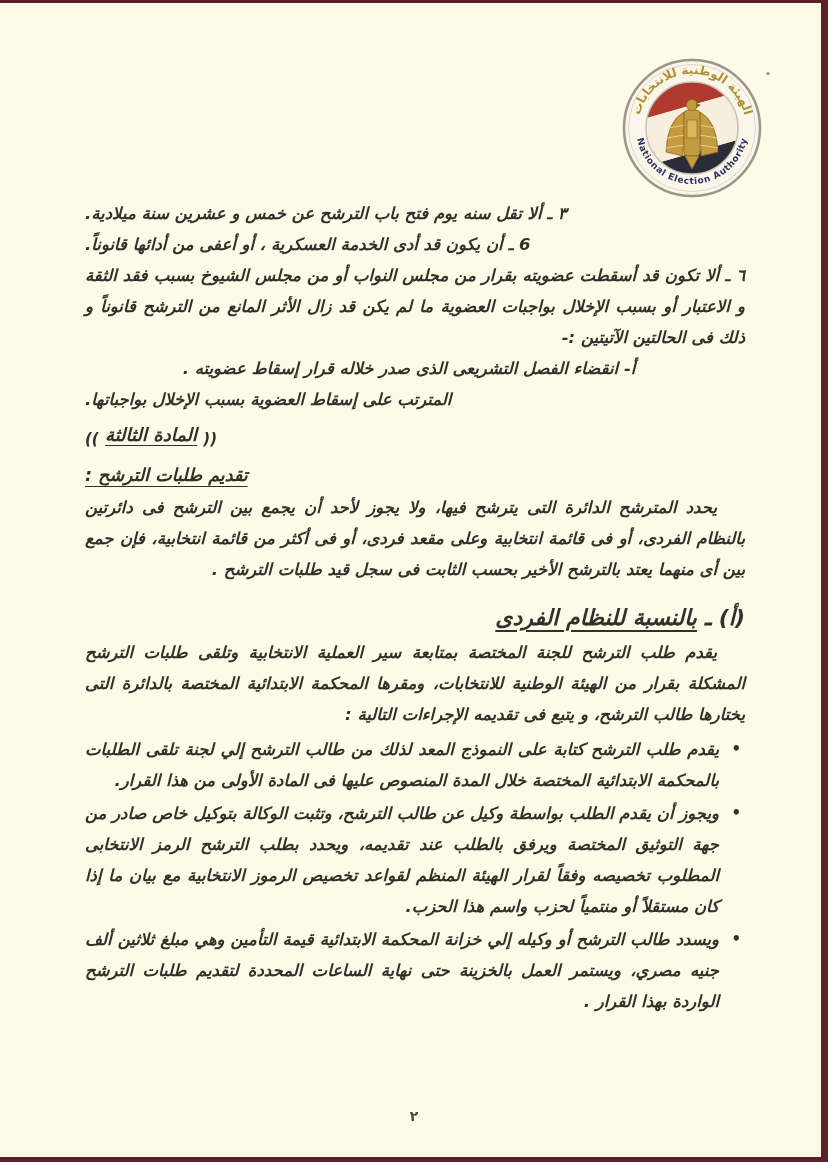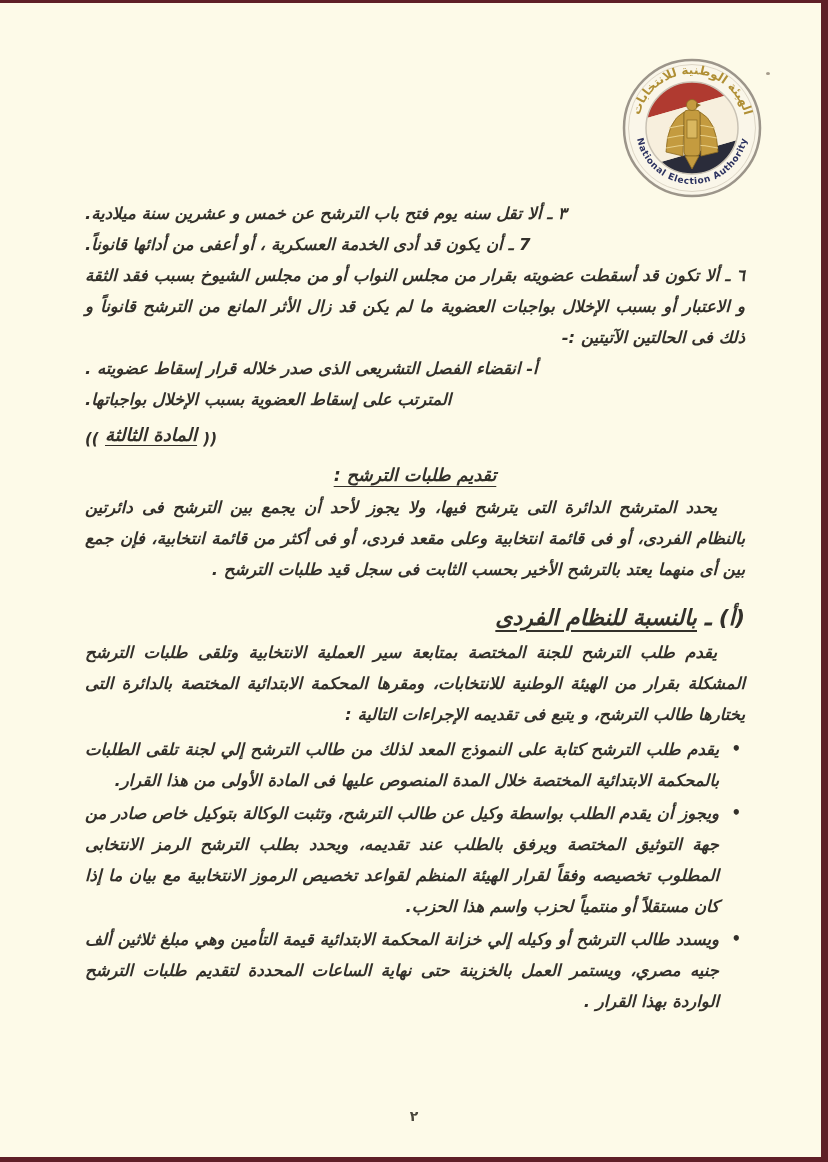--- a/index.html
+++ b/index.html
@@ -24,33 +24,33 @@
 
   .content{
     position:absolute;
     top:198px;right:83px;left:85px;
     font-size:16.5px;font-weight:bold;font-style:italic;
     line-height:31px;
   }
   p{margin:0;}
   .cond{text-align:left;}
   .just{text-align:justify;text-align-last:right;}
-  .sub{margin-right:12px;text-align:left;}
+  .sub{margin-right:12px;text-align:center;}
   .sub-cont{margin-right:108px;text-align:left;}
 
   .article-heading{
     text-align:left;margin-top:4px;height:32px;line-height:32px;
     font-size:18px;
   }
   .article-heading .title{text-decoration:underline;text-underline-offset:4px;}
   .article-heading .paren{font-size:15px;position:relative;top:3px;letter-spacing:-2px;}
 
   .section-heading{
     margin-top:8px;height:33px;line-height:33px;
-    font-size:17.5px;text-align:center;
+    font-size:17.5px;text-align:left;
   }
   .section-heading .u{text-decoration:underline;text-underline-offset:5px;}
 
   .para{margin-top:0;text-indent:28px;text-align:justify;text-align-last:right;}
   .sub-heading{margin-top:16px;height:33px;line-height:33px;font-size:22px;text-align:right;}
   .sub-heading .u{text-decoration:underline;text-underline-offset:5px;}
   .para2{margin-top:3px;text-indent:28px;text-align:justify;text-align-last:right;}
 
   ul.bullets{list-style:none;margin:4px 0 0 0;padding:0;}
   ul.bullets li{
@@ -116,21 +116,21 @@
 
       <text font-size="9" font-weight="bold" fill="#2c3260" letter-spacing="0.6">
         <textPath href="#botArc" startOffset="50%" text-anchor="middle">National Election Authority</textPath>
       </text>
     </svg>
   </div>
 
   <div class="content">
 
     <p class="cond">٣ ـ ألا تقل سنه يوم فتح باب الترشح عن خمس و عشرين سنة ميلادية.</p>
-    <p class="cond">7 ـ أن يكون قد أدى الخدمة العسكرية ، أو أعفى من أدائها قانوناً.</p>
+    <p class="cond">6 ـ أن يكون قد أدى الخدمة العسكرية ، أو أعفى من أدائها قانوناً.</p>
     <p class="just">٦ ـ ألا تكون قد أسقطت عضويته بقرار من مجلس النواب أو من مجلس الشيوخ  بسبب فقد الثقة و الاعتبار أو بسبب الإخلال بواجبات العضوية ما لم يكن قد زال الأثر المانع من الترشح قانوناً و ذلك فى الحالتين الآتيتين :-</p>
     <p class="sub">أ- انقضاء الفصل التشريعى الذى صدر خلاله قرار إسقاط عضويته .</p>
     <p class="sub-cont">المترتب على إسقاط العضوية بسبب الإخلال بواجباتها.</p>
 
     <div class="article-heading">
       <span class="paren">((</span>
       <span class="title">المادة الثالثة</span>
       <span class="paren">))</span>
     </div>
 

